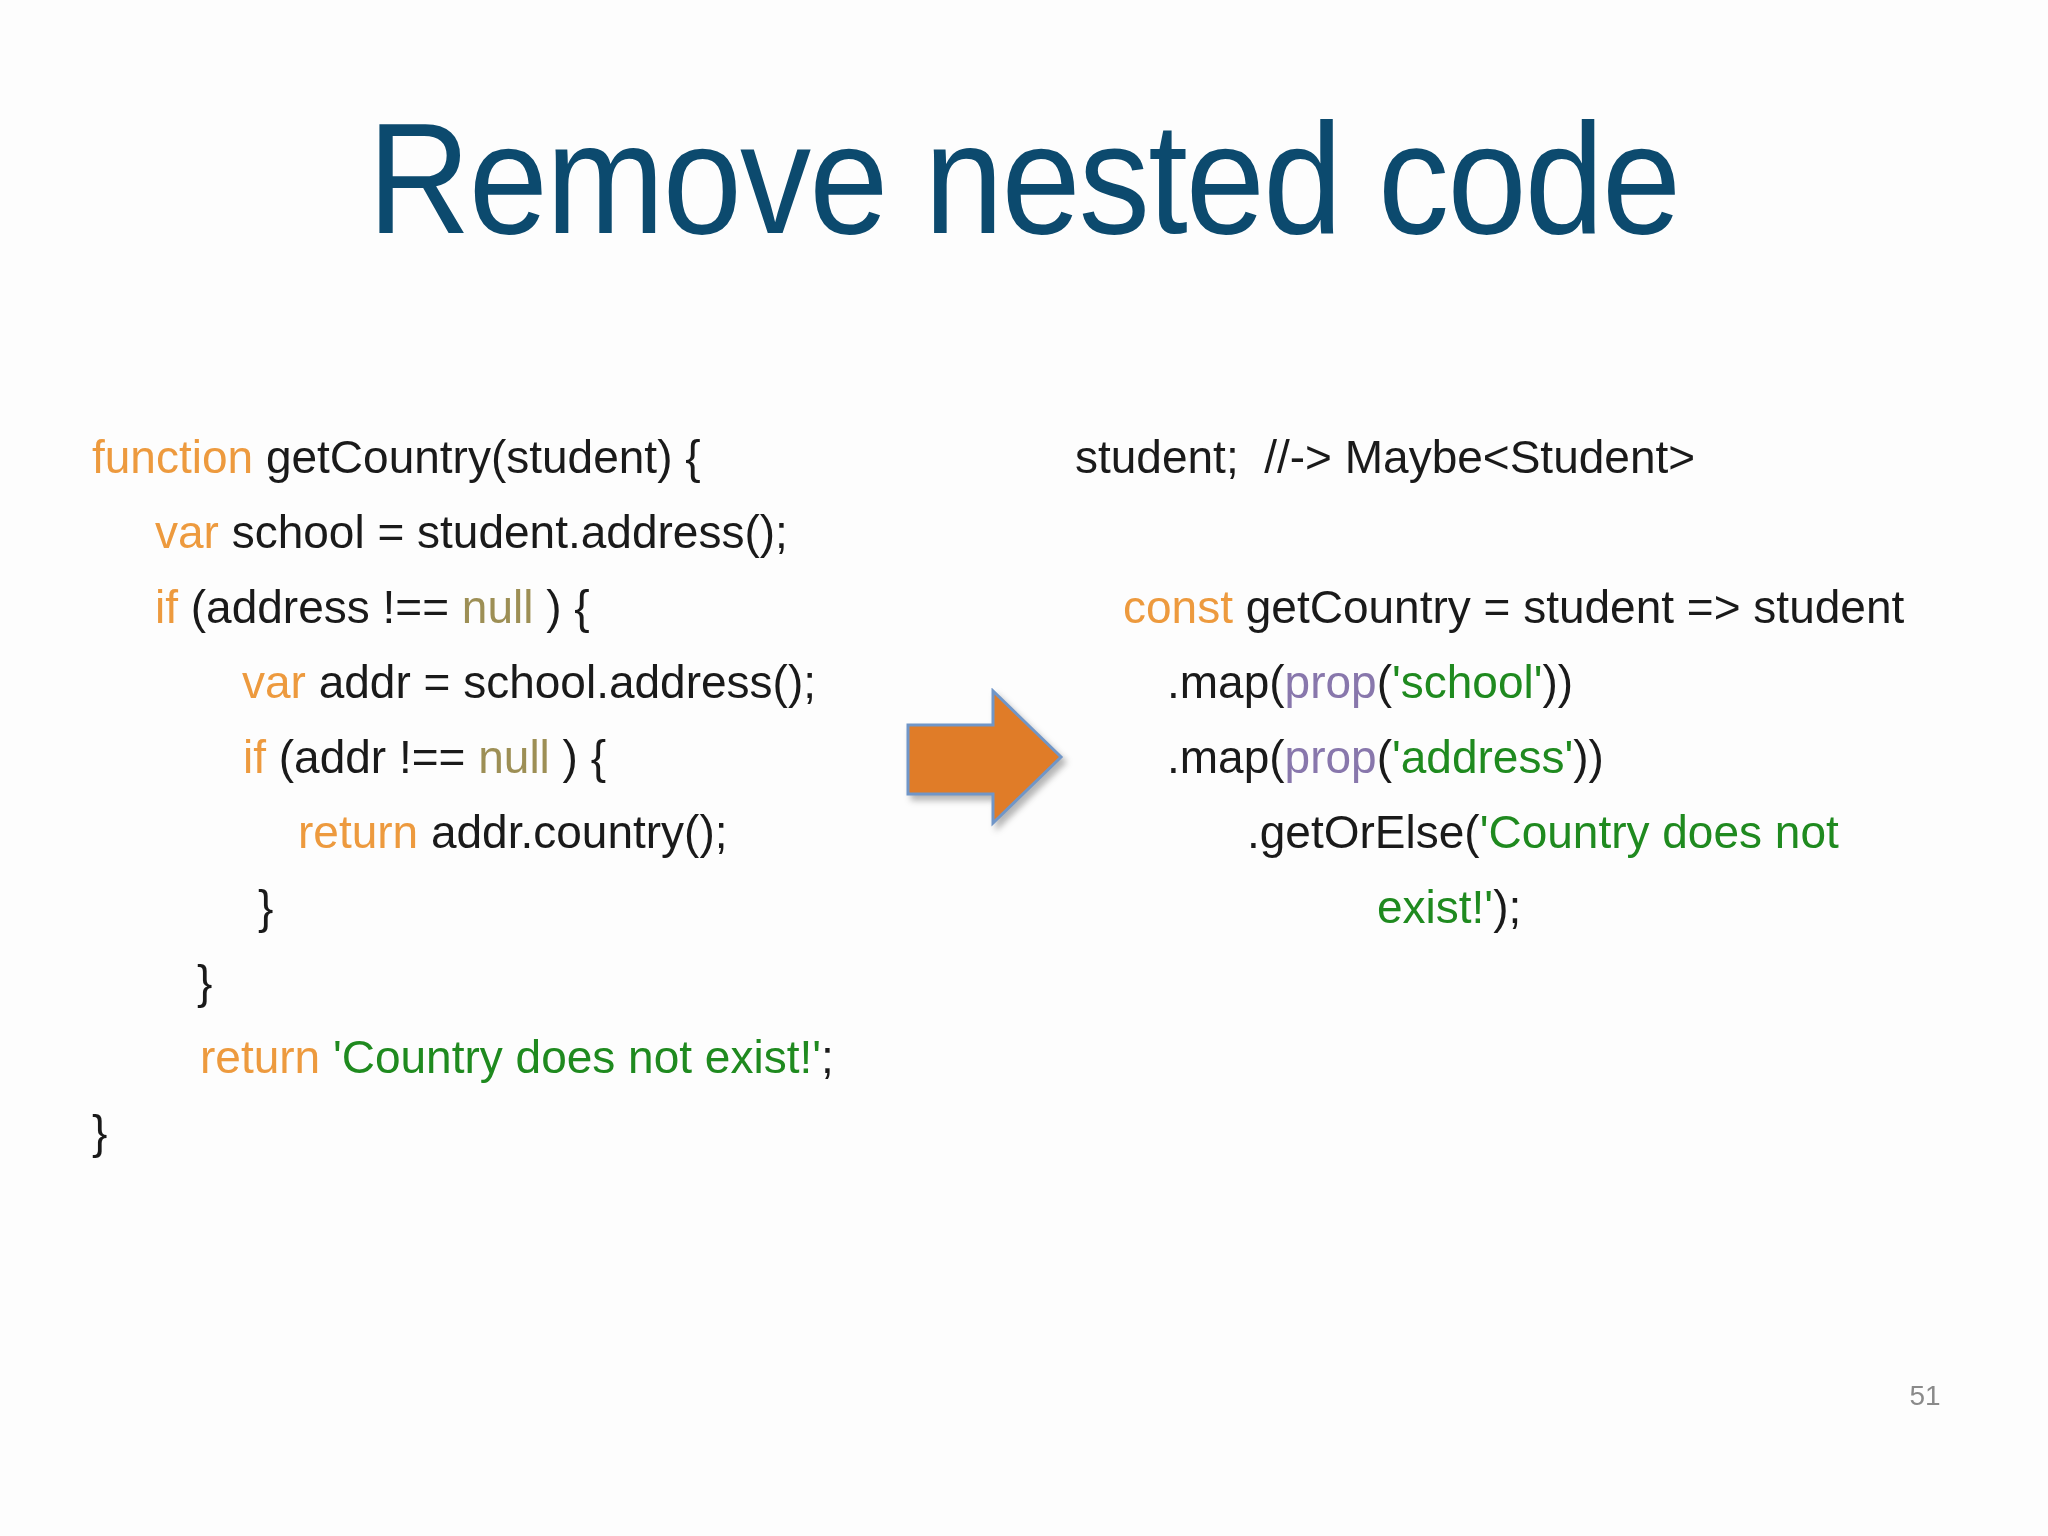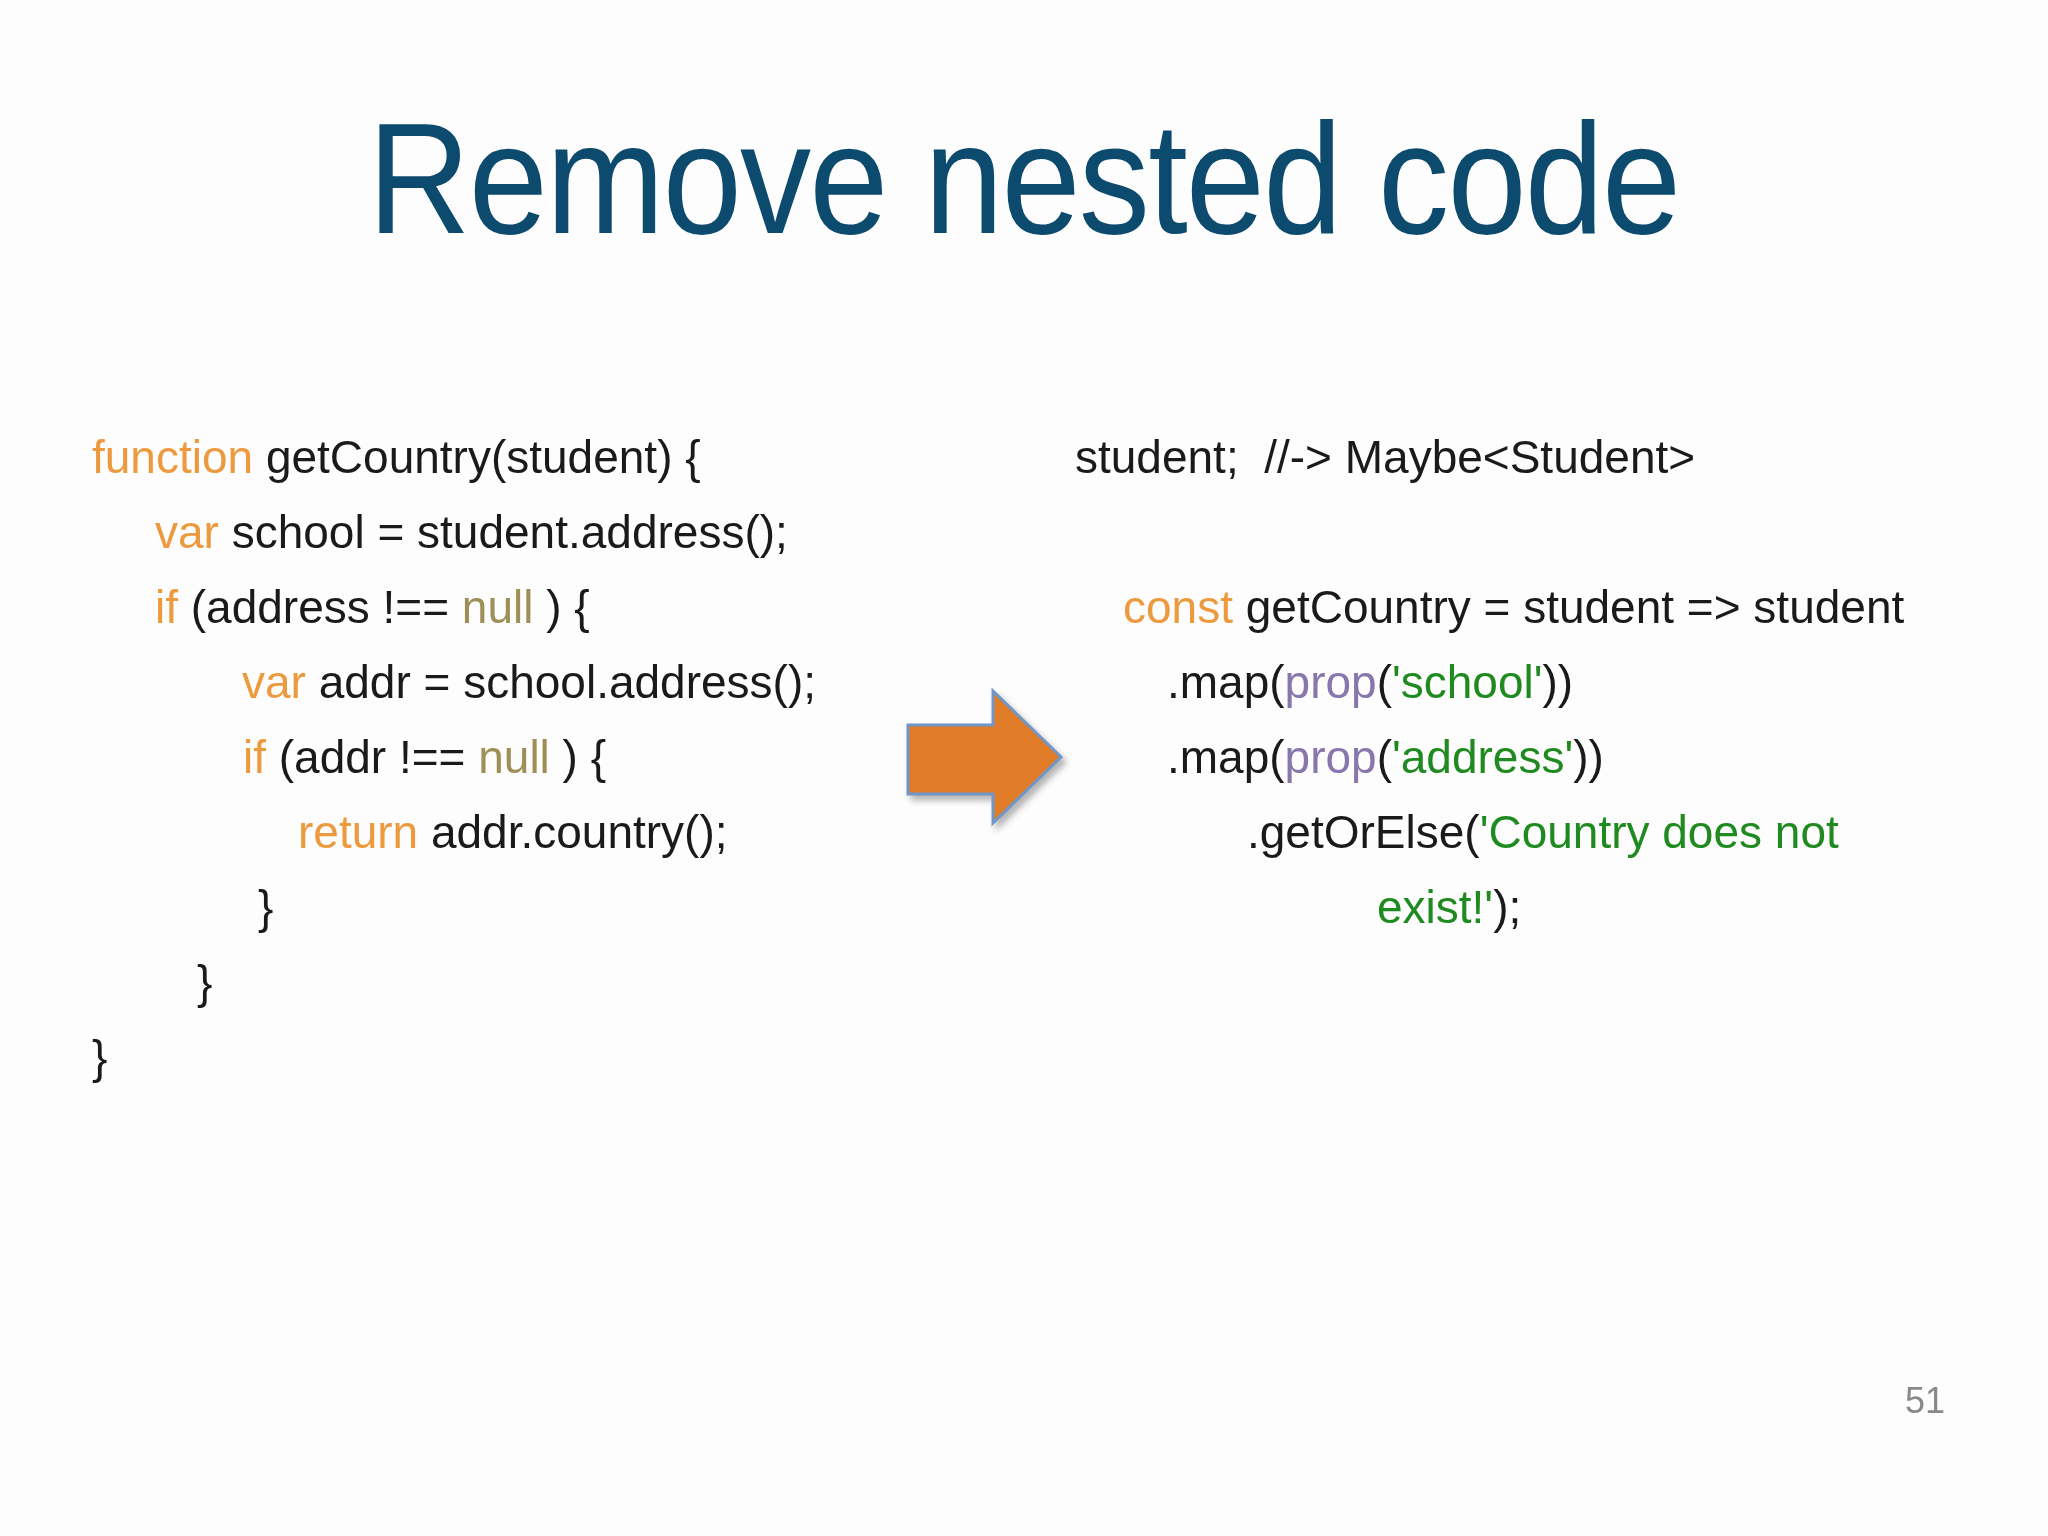--- a/index.html
+++ b/index.html
@@ -25,39 +25,40 @@
   .tok-code{color:var(--code);}
   .tok-null{color:var(--nullc);}
   .tok-str{color:var(--string);}
   .tok-fn{color:var(--fnc);}
   .arrow-wrap{
     position:absolute;left:905px;top:688px;width:168px;height:146px;
     filter:drop-shadow(4px 5px 3px rgba(90,90,90,.45));
   }
   .page-number{
     position:absolute;left:1885px;top:1380px;width:80px;
-    font-size:36px;color:var(--pagenum);text-align:center;
+    font-size:28px;color:var(--pagenum);text-align:center;
   }
 </style>
 </head>
 <body style="--keyword: #ED9A3E; --code: #1A1A1A; --nullc: #9D8F55; --string: #1F8A1F; --fnc: #8877AC; --pagenum: #8A8A8A;">
 
 <div class="slide-title">
   <span class="squeeze">Remove nested code</span>
 </div>
 
 <div class="code-block code-block-left">
     <div class="code-line" style="padding-left: 0px;"><span class="tok-kw">function</span><span class="tok-code"> getCountry(student) {</span></div>
     <div class="code-line" style="padding-left: 63px;"><span class="tok-kw">var</span><span class="tok-code"> school = student.address();</span></div>
     <div class="code-line" style="padding-left: 63px;"><span class="tok-kw">if</span><span class="tok-code"> (address !== </span><span class="tok-null">null</span><span class="tok-code"> ) {</span></div>
     <div class="code-line" style="padding-left: 150px;"><span class="tok-kw">var</span><span class="tok-code"> addr = school.address();</span></div>
     <div class="code-line" style="padding-left: 151px;"><span class="tok-kw">if</span><span class="tok-code"> (addr !== </span><span class="tok-null">null</span><span class="tok-code"> ) {</span></div>
     <div class="code-line" style="padding-left: 206px;"><span class="tok-kw">return</span><span class="tok-code"> addr.country();</span></div>
     <div class="code-line" style="padding-left: 166px;"><span class="tok-code">}</span></div>
     <div class="code-line" style="padding-left: 105px;"><span class="tok-code">}</span></div>
+    <div class="code-line" style="padding-left: 108px;"><span class="tok-kw">return</span><span class="tok-code"> </span><span class="tok-str">'Country does not exist!'</span><span class="tok-code">;</span></div>
     <div class="code-line" style="padding-left: 0px;"><span class="tok-code">}</span></div>
   </div>
 
 <div class="arrow-wrap">
   <svg width="168" height="146" viewBox="0 0 168 146" aria-hidden="true">
     <polygon id="arrow-shape" points="3,37 88,37 88,3 156,69 88,135 88,106 3,106" stroke-width="3" stroke-linejoin="miter" fill="#E07C28" stroke="#7096C8"></polygon>
   </svg>
 </div>
 
 <div class="code-block code-block-right">

